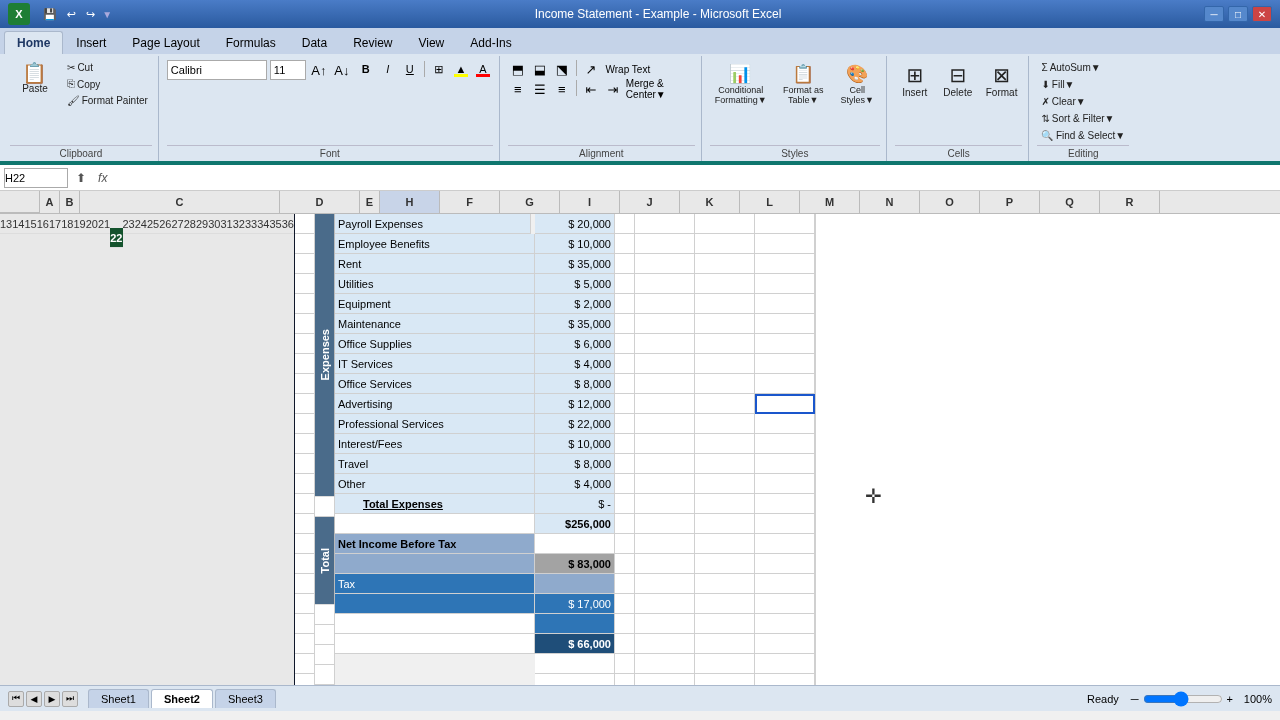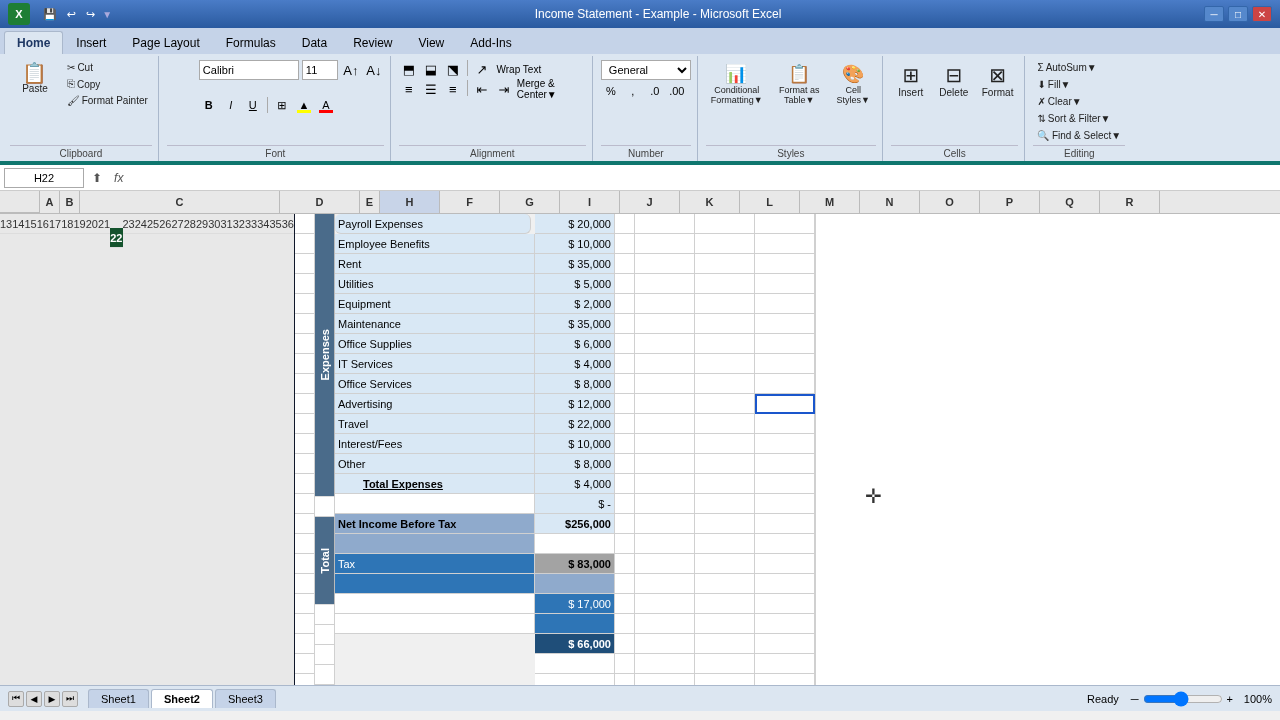--- a/index.html
+++ b/index.html
@@ -48,21 +48,21 @@
     .fmt-btn.underline { text-decoration: underline; }
 
     
     .align-btn { width: 20px; height: 18px; border: 1px solid transparent; cursor: pointer; display: flex; align-items: center; justify-content: center; font-size: 13px; border-radius: 2px; }
 
     
     .num-format-box { width: 90px; height: 20px; border: 1px solid #aaa; font-size: 11px; padding: 1px 3px; background: white; }
 
     
     #formula-bar { display: flex; align-items: center; background: white; border-bottom: 1px solid #ccc; padding: 2px 4px; height: 26px; gap: 4px; }
-    #name-box { width: 80px; height: 20px; border: 1px solid #aaa; font-size: 11px; padding: 1px 11px; text-align: center; }
+    #name-box { width: 64px; height: 20px; border: 1px solid #aaa; font-size: 11px; padding: 1px 0; text-align: left; }
     #fx-label { font-style: italic; font-size: 12px; color: #555; padding: 0 4px; }
     #formula-input { flex: 1; height: 20px; border: none; outline: none; font-size: 11px; }
 
     
     #spreadsheet { display: flex; flex-direction: column; flex: 1; overflow: hidden; }
     #col-headers { display: flex; background: #e8e8e8; border-bottom: 1px solid #bbb; }
     #row-col-corner { width: 40px; min-width: 40px; height: 22px; background: #e8e8e8; border-right: 1px solid #bbb; border-bottom: 1px solid #bbb; }
     .col-header { height: 22px; border-right: 1px solid #bbb; display: flex; align-items: center; justify-content: center; font-size: 11px; font-weight: bold; color: #333; cursor: pointer; user-select: none; background: #e8e8e8; }
     .col-header.selected { background: #c8d4e8; }
 
@@ -143,21 +143,21 @@
           <div class="rb-btn-sm">
               <span>🖌</span>
               <span>Format Painter</span>
             </div>
         </div>
       </div>
       <div class="ribbon-group-label">Clipboard</div>
     </div>
 
     <div class="ribbon-group">
-      <div class="ribbon-group-content" style="flex-direction:column;gap:16px;margin-left:32px;">
+      <div class="ribbon-group-content" style="flex-direction:row;gap:4px;">
         <div style="display:flex;gap:3px;align-items:center;">
           <input class="font-name-box" value="Calibri" readonly="" style="cursor: pointer;">
           <input class="font-size-box" value="11" readonly="" style="cursor: pointer;">
           <div class="fmt-btn" style="font-size:13px;">A↑</div>
           <div class="fmt-btn" style="font-size:13px;">A↓</div>
         </div>
         <div style="display:flex;gap:2px;align-items:center;">
           <div class="fmt-btn bold">B</div>
           <div class="fmt-btn italic">I</div>
           <div class="fmt-btn underline">U</div>
@@ -186,36 +186,20 @@
           <div class="align-btn">≡</div>
           <div style="width:1px;height:16px;background:#aaa;margin:0 2px;"></div>
           <div class="align-btn">⇤</div>
           <div class="align-btn">⇥</div>
           <div class="align-btn" style="font-size:10px;width:70px;">Merge &amp; Center▼</div>
         </div>
       </div>
       <div class="ribbon-group-label">Alignment</div>
     </div>
 
-    <div class="ribbon-group">
-      <div class="ribbon-group-content" style="flex-direction:column;gap:2px;">
-        <select class="num-format-box">
-          <option>General</option>
-          <option>Number</option>
-          <option>Currency</option>
-        </select>
-        <div style="display:flex;gap:2px;">
-          <div class="fmt-btn">%</div>
-          <div class="fmt-btn">,</div>
-          <div class="fmt-btn">.0</div>
-          <div class="fmt-btn">.00</div>
-        </div>
-      </div>
-      <div class="ribbon-group-label">Number</div>
-    </div>
 
     <div class="ribbon-group">
       <div class="ribbon-group-content" style="gap:4px;">
         <div class="rb-btn" style="min-width:55px;">
           <div style="font-size:18px;">📊</div>
           <div style="font-size:9px;text-align:center;">Conditional<br>Formatting▼</div>
         </div>
         <div class="rb-btn" style="min-width:55px;">
           <div style="font-size:18px;">📋</div>
           <div style="font-size:9px;text-align:center;">Format as<br>Table▼</div>
@@ -369,32 +353,33 @@
             <div style="writing-mode:vertical-rl;transform:rotate(180deg);color:white;font-weight:bold;font-size:11px;">Total</div>
           </div>
 
           <div class="cell" style="width:20px;"></div>
           <div class="cell" style="width:20px;"></div>
           <div class="cell" style="width:20px;"></div>
           <div class="cell" style="width:20px;"></div>
         </div>
 
         <div style="width:200px;min-width:200px;display:flex;flex-direction:column;">
-          <div class="cell" style="width:196px;background:#d9e8f5;border-radius:6px;">Payroll Expenses</div>
+          <div class="cell" style="width:196px;background:#d9e8f5;">Payroll Expenses</div>
           <div class="cell" style="width:200px;background:#d9e8f5;">Employee Benefits</div>
           <div class="cell" style="width:200px;background:#d9e8f5;">Rent</div>
           <div class="cell" style="width:200px;background:#d9e8f5;">Utilities</div>
           <div class="cell" style="width:200px;background:#d9e8f5;">Equipment</div>
           <div class="cell" style="width:200px;background:#d9e8f5;">Maintenance</div>
           <div class="cell" style="width:200px;background:#d9e8f5;">Office Supplies</div>
           <div class="cell" style="width:200px;background:#d9e8f5;">IT Services</div>
           <div class="cell" style="width:200px;background:#d9e8f5;">Office Services</div>
           <div class="cell" style="width:200px;background:#d9e8f5;">Advertising</div>
+          <div class="cell" style="width:200px;background:#d9e8f5;">Professional Services</div>
+          <div class="cell" style="width:200px;background:#d9e8f5;">Interest/Fees</div>
           <div class="cell" style="width:200px;background:#d9e8f5;">Travel</div>
-          <div class="cell" style="width:200px;background:#d9e8f5;">Interest/Fees</div>
           <div class="cell" style="width:200px;background:#d9e8f5;">Other</div>
           <div class="cell" style="width:200px;background:#d9e8f5;font-weight:bold;text-decoration:underline;padding-left:28px;">Total Expenses</div>
           <div class="cell" style="width:200px;"></div>
           <div class="cell" style="width:200px;background:#8faacc;font-weight:bold;">Net Income Before Tax</div>
           <div class="cell" style="width:200px;background:#8faacc;"></div>
           <div class="cell" style="width:200px;background:#2e75b6;color:white;">Tax</div>
           <div class="cell" style="width:200px;background:#2e75b6;"></div>
           <div class="cell" style="width:200px;"></div>
           <div class="cell" style="width:200px;"></div>
 

